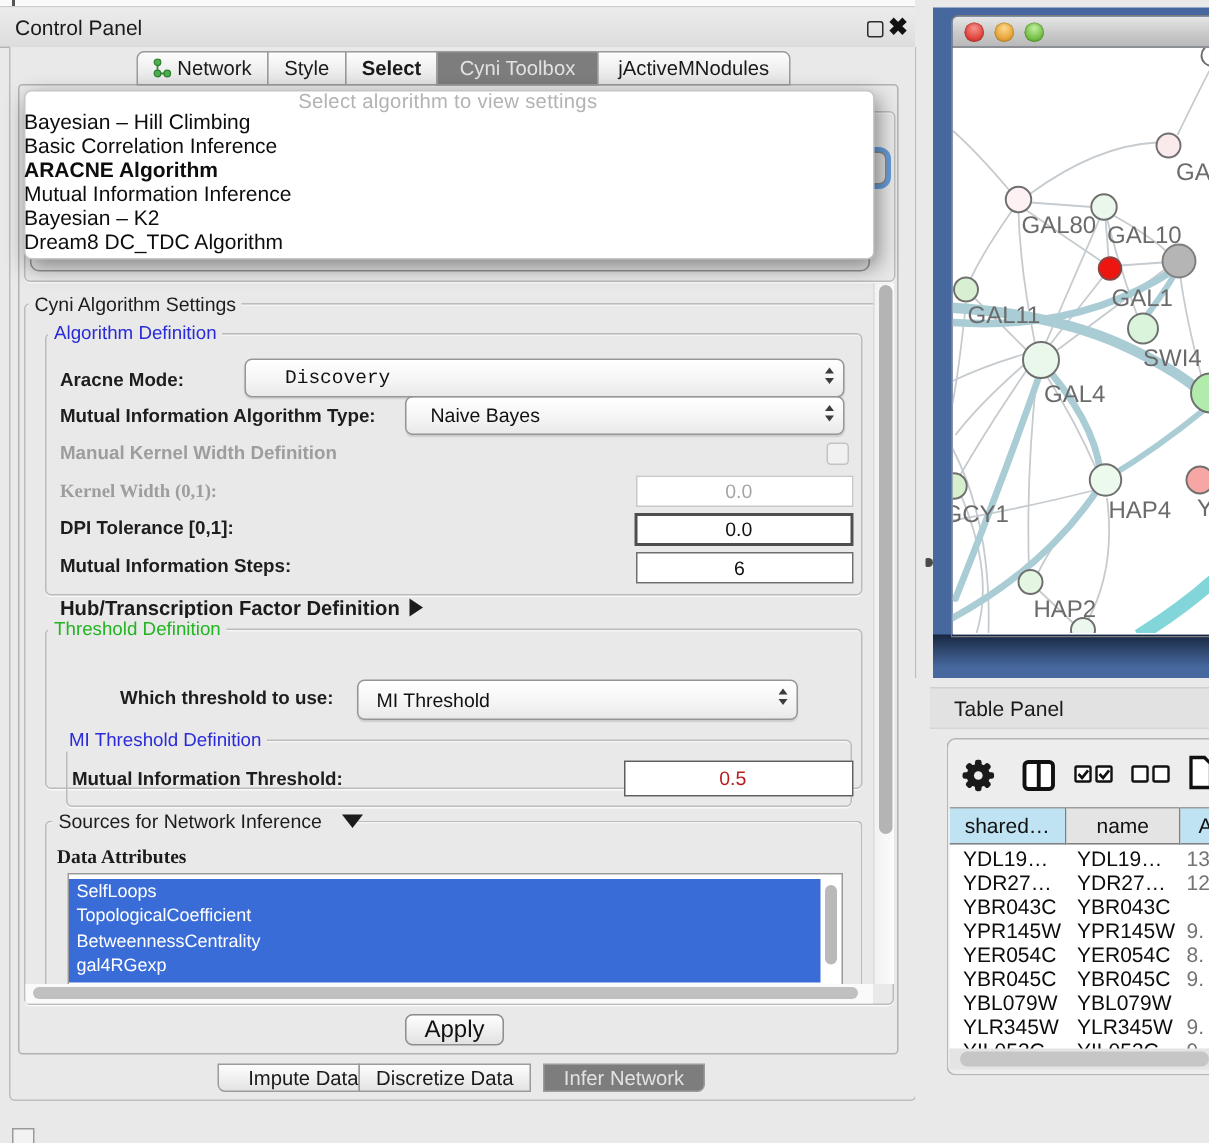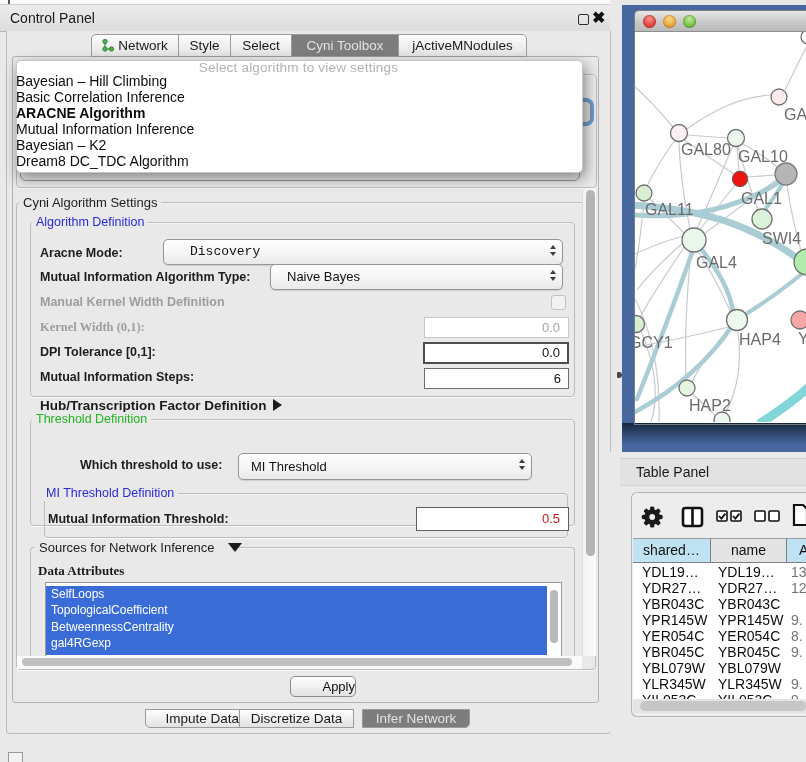--- a/index.html
+++ b/index.html
@@ -16,21 +16,21 @@
       font-size:12.5px;white-space:nowrap;line-height:15px;}
   .combo{position:absolute;border:1px solid #969696;border-radius:5px;
        background:linear-gradient(#ffffff,#f4f4f4 60%,#e9e9e9);
        box-shadow:0 1px 1px rgba(0,0,0,.12);}
   .combo .ct{position:absolute;left:26px;top:0;font-size:13px;color:#111;}
   .spin{position:absolute;right:5px;width:7px;}
   .tri-u{display:block;width:0;height:0;border-left:3.2px solid transparent;border-right:3.2px solid transparent;
        border-bottom:4.6px solid #3c3c3c;margin-bottom:2.6px;}
   .tri-d{display:block;width:0;height:0;border-left:3.2px solid transparent;border-right:3.2px solid transparent;
        border-top:4.6px solid #3c3c3c;}
-  .fld{position:absolute;background:#fff;font-size:13px;text-align:right;}
+  .fld{position:absolute;background:#fff;font-size:13px;text-align:center;}
   .tab{position:absolute;top:0;height:21px;line-height:21px;text-align:center;
        font-size:13.5px;color:#1a1a1a;background:linear-gradient(#fdfdfd,#e3e3e3);
        border:1px solid #9b9b9b;}
   .seltab{background:#7d7d7d !important;color:#e2e2e2 !important;}
 </style>
 </head>
 <body>
 
 <div class="abs" style="left:0;top:0;width:610px;height:4px;background:#fafafa;border-bottom:1px solid #cfcfcf;"></div>
 <div class="abs" style="left:8px;top:0;width:2px;height:4px;background:#555;"></div>
@@ -46,21 +46,21 @@
 
 <div class="tab" style="left:91px;top:34px;width:86px;border-radius:5px 0 0 0;">
   <svg width="13" height="13" style="vertical-align:-2px;margin-right:3px" viewBox="0 0 13 13">
     <line x1="3" y1="3" x2="3" y2="10" stroke="#3a8a3a" stroke-width="1.2"></line>
     <line x1="3" y1="10" x2="9" y2="10" stroke="#3a8a3a" stroke-width="1.2"></line>
     <circle cx="3" cy="2.5" r="2.2" fill="#4cae4c" stroke="#2e7d2e" stroke-width="0.8"></circle>
     <circle cx="3" cy="10" r="2.2" fill="#4cae4c" stroke="#2e7d2e" stroke-width="0.8"></circle>
     <circle cx="9.5" cy="10" r="2.2" fill="#4cae4c" stroke="#2e7d2e" stroke-width="0.8"></circle>
   </svg>Network</div>
 <div class="tab" style="left:178px;top:34px;width:51px;">Style</div>
-<div class="tab" style="left:230px;top:34px;width:60px;">Select</div>
+<div class="tab" style="left:230px;top:34px;width:60px;font-weight:bold;">Select</div>
 <div class="tab seltab" style="left:291px;top:34px;width:106px;">Cyni Toolbox</div>
 <div class="tab" style="left:398px;top:34px;width:127px;border-radius:0 5px 0 0;">jActiveMNodules</div>
 
 <div class="grp" style="left:16px;top:74px;width:579px;height:112px;"></div>
 
 <div class="abs" style="left:577px;top:101px;width:12px;height:20px;border-radius:5px;background:#dcdcdc;border:1px solid #8a8a8a;box-shadow:0 0 0 3px rgba(88,148,216,.9);"></div>
 
 <div class="abs" style="left:20px;top:152px;width:558px;height:27px;border:1px solid #979797;border-radius:6px;background:linear-gradient(#fff,#e9e9e9);"></div>
 
 <div class="grp" style="left:16px;top:202px;width:578px;height:466px;">
@@ -119,21 +119,21 @@
 <div class="abs" style="left:38px;top:563px;font-size:13px;font-weight:bold;color:#1b1b1b;font-family:Liberation Serif, serif;">Data Attributes</div>
 <div class="abs" style="left:45px;top:582px;width:515px;height:73px;background:#ffffff;border:1px solid #9a9a9a;"></div>
 <div class="abs" style="left:46px;top:586px;width:501px;height:69px;background:#3a6cd8;color:#ffffff;font-size:12px;line-height:16.4px;padding-left:5px;box-sizing:border-box;">SelfLoops<br>TopologicalCoefficient<br>BetweennessCentrality<br>gal4RGexp</div>
 <div class="abs" style="left:550px;top:590px;width:8px;height:53px;background:#b9b9b9;border-radius:4px;"></div>
 
 <div class="abs" style="left:582px;top:189px;width:13px;height:467px;background:linear-gradient(90deg,#f2f2f2,#fbfbfb);border-left:1px solid #dcdcdc;"></div>
 <div class="abs" style="left:586px;top:190px;width:9px;height:366px;background:#b4b4b4;border-radius:5px;"></div>
 <div class="abs" style="left:17px;top:656px;width:565px;height:13px;background:#fafafa;"></div>
 <div class="abs" style="left:22px;top:658px;width:550px;height:8px;background:#c0c0c0;border-radius:4px;"></div>
 
-<div class="abs" style="left:270px;top:676px;width:64px;height:19px;border:1px solid #8d8d8d;border-radius:5px;background:linear-gradient(#fefefe,#e2e2e2);text-align:right;line-height:19px;font-size:13px;color:#111;margin-left:20px;">Apply</div>
+<div class="abs" style="left:270px;top:676px;width:64px;height:19px;border:1px solid #8d8d8d;border-radius:5px;background:linear-gradient(#fefefe,#e2e2e2);text-align:center;line-height:19px;font-size:16px;color:#111;">Apply</div>
 
 <div class="tab" style="left:145px;top:709px;width:93px;height:17px;line-height:17px;border-radius:0 0 0 5px;text-align:right;">Impute Data</div>
 <div class="tab" style="left:239px;top:709px;width:113px;height:17px;line-height:17px;">Discretize Data</div>
 <div class="tab seltab" style="left:362px;top:709px;width:106px;height:17px;line-height:17px;border-radius:0 0 5px 0;">Infer Network</div>
 
 <div class="abs" style="left:16px;top:60px;width:565px;height:111px;background:#ffffff;border:1px solid #c6c6c6;border-radius:5px;box-shadow:2px 5px 14px rgba(0,0,0,.45);"></div>
 <div class="abs" style="left:16px;top:60px;width:565px;text-align:center;font-size:13.5px;color:#b3b3b3;letter-spacing:.2px;">Select algorithm to view settings</div>
 <div class="abs" style="left:16px;top:74px;font-size:14px;color:#0d0d0d;line-height:15.9px;white-space:nowrap;">Bayesian – Hill Climbing<br>Basic Correlation Inference<br><span class="b">ARACNE Algorithm</span><br>Mutual Information Inference<br>Bayesian – K2<br>Dream8 DC_TDC Algorithm</div>
 
 <div class="abs" style="left:622px;top:5px;width:184px;height:447px;background:#46689f;"></div>

